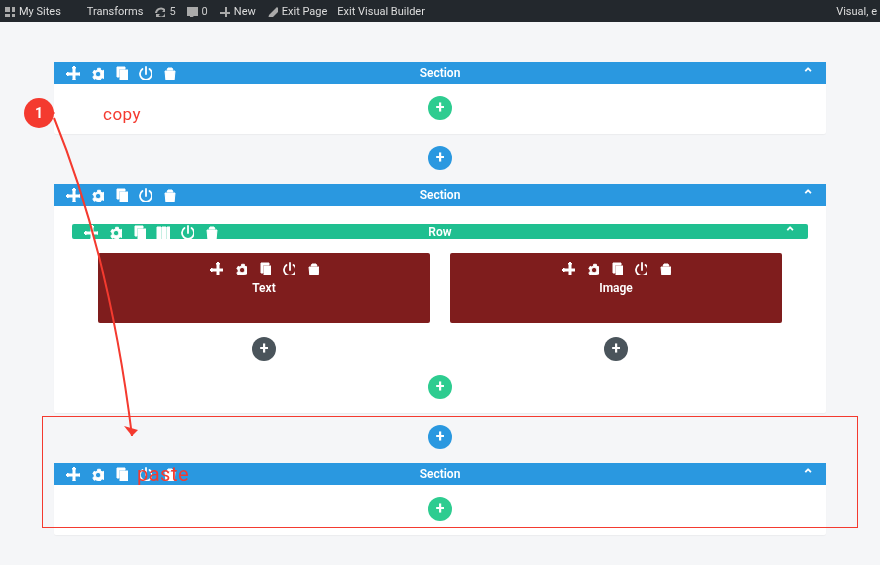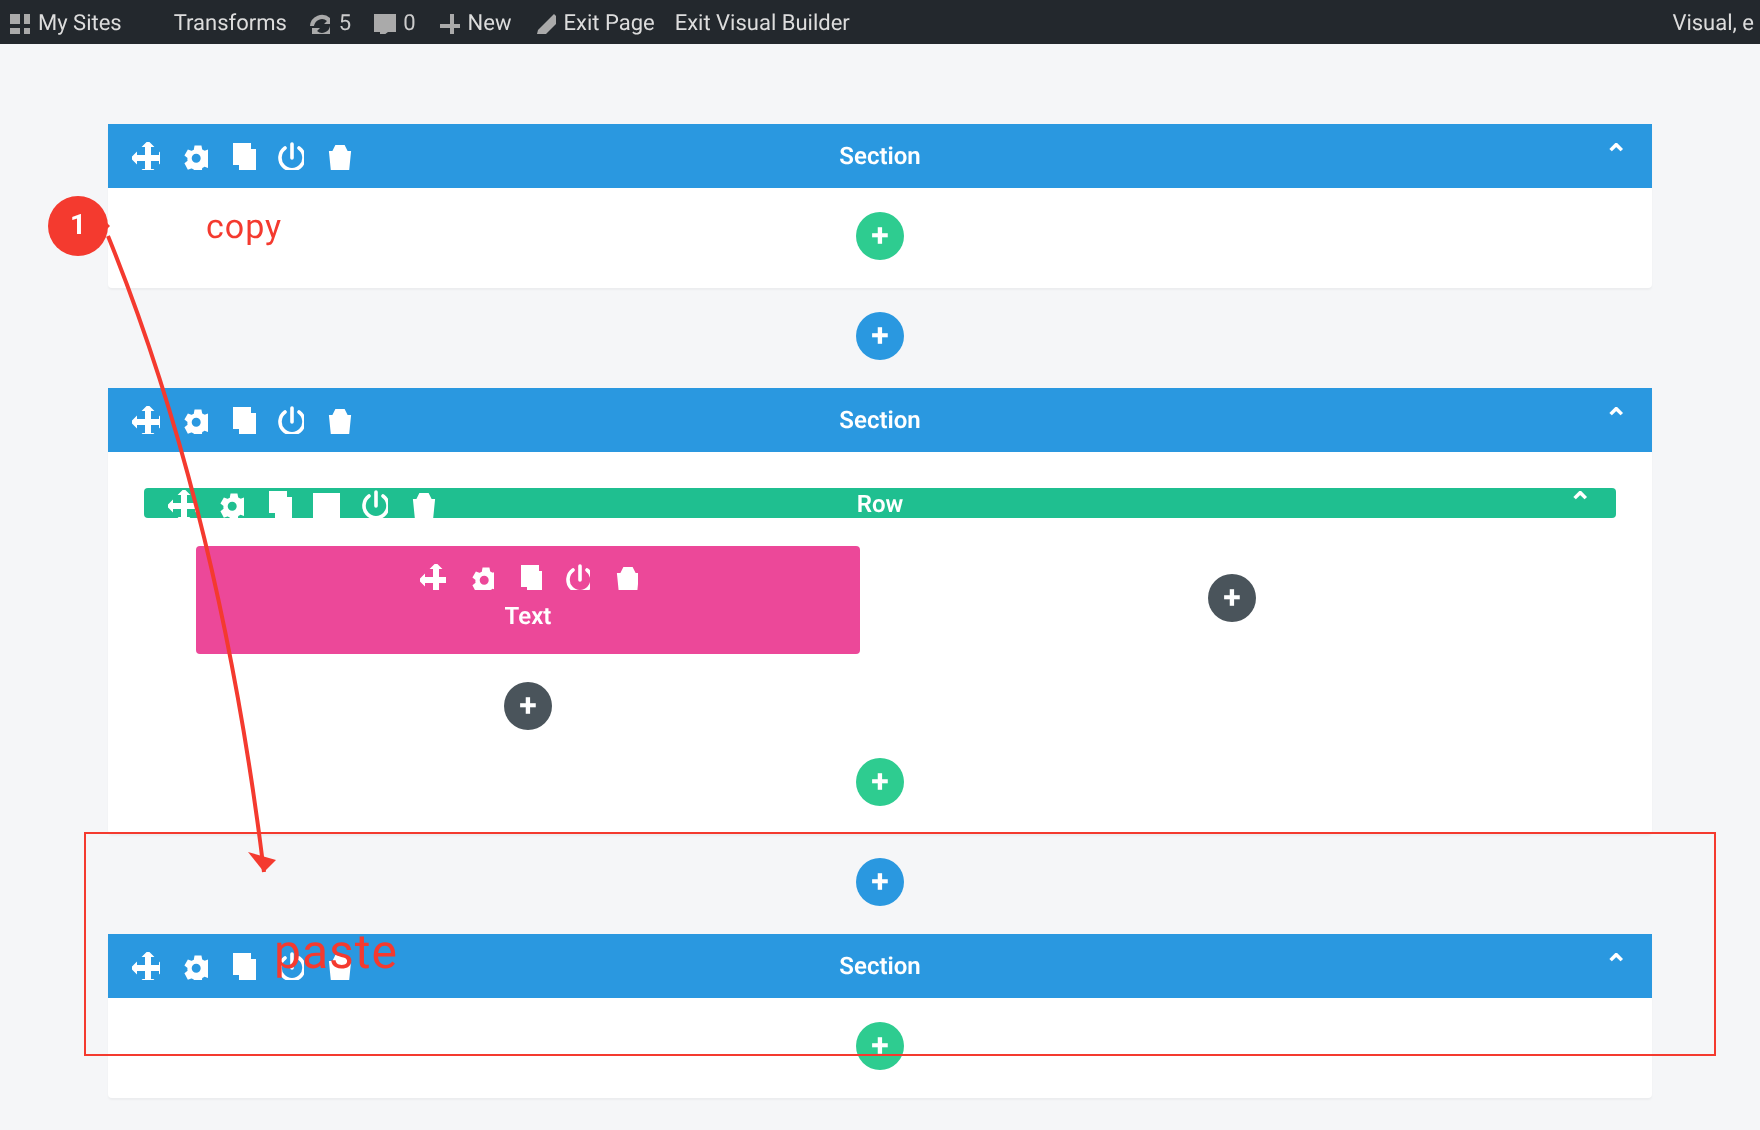--- a/index.html
+++ b/index.html
@@ -7,21 +7,21 @@
   .adminbar { background: #23282d; color: #ddd; height: 22px; display: flex; align-items: center; padding: 0 3px; font-size: 11px; }
   .adminbar .left { display: flex; align-items: center; gap: 10px; }
   .adminbar .right { margin-left: auto; display: flex; align-items: center; gap: 4px; }
   .adminbar .item { display: inline-flex; align-items: center; gap: 4px; cursor: pointer; }
   .adminbar svg { width: 12px; height: 12px; fill: #aaa; flex-shrink: 0; }
   .adminbar .count { color: #ccc; }
 
   .canvas { position: relative; padding: 40px 54px 28px; }
 
   .section { background: #fff; border-radius: 2px; margin-bottom: 18px; box-shadow: 0 1px 1px rgba(0,0,0,.04); }
-  .section-head { background: #2a98e0; color: #fff; height: 32px; display: flex; align-items: center; padding: 0 12px; position: relative; font-size: 12px; font-weight: 600; }
+  .section-head { background: #2a98e0; color: #fff; height: 22px; display: flex; align-items: center; padding: 0 12px; position: relative; font-size: 12px; font-weight: 600; }
   .section-head .tools { display: flex; gap: 10px; }
   .section-head .title { position: absolute; left: 50%; transform: translateX(-50%); }
   .section-head .caret { position: absolute; right: 12px; font-size: 14px; line-height: 1; cursor: pointer; }
   .head-ico { width: 14px; height: 14px; display: inline-flex; align-items: center; justify-content: center; cursor: pointer; }
   .head-ico svg { width: 14px; height: 14px; fill: #fff; stroke: #fff; }
 
   .section-body { padding: 12px 18px 14px; text-align: center; }
 
   .plus { width: 24px; height: 24px; border-radius: 50%; display: inline-flex; align-items: center; justify-content: center; color: #fff; font-size: 16px; font-weight: 700; cursor: pointer; line-height: 1; }
   .plus.teal { background: #2ecc90; }
@@ -29,28 +29,28 @@
   .plus.dark { background: #4a545b; }
   .between { text-align: center; margin: -6px 0 14px; }
 
   .row-head { background: #1fbf90; color: #fff; height: 15px; display: flex; align-items: center; padding: 0 12px; position: relative; font-size: 12px; font-weight: 600; margin: 6px 0 14px; border-radius: 2px; }
   .row-head .tools { display: flex; gap: 10px; }
   .row-head .title { position: absolute; left: 50%; transform: translateX(-50%); }
   .row-head .caret { position: absolute; right: 12px; font-size: 14px; cursor: pointer; }
 
   .cols { display: flex; gap: 20px; padding: 0 26px; }
   .col { flex: 1; }
-  .module { background: #ec4899; color: #fff; border-radius: 2px; padding: 8px 0 12px; text-align: center; font-size: 12px; font-weight: 600; }
+  .module { background: #7f1d1d; color: #fff; border-radius: 2px; padding: 8px 0 28px; text-align: center; font-size: 12px; font-weight: 600; }
   .module .mtools { display: flex; justify-content: center; gap: 10px; margin-bottom: 6px; }
   .module .mtools .head-ico svg { width: 13px; height: 13px; }
   .col .addwrap { text-align: center; margin-top: 14px; }
 
   
   .ann-copy { position: absolute; left: 103px; top: 82px; color: #f43a2f; font-size: 17px; font-weight: 400; letter-spacing: .5px; }
-  .ann-paste { position: absolute; left: 137px; top: 440px; color: #f43a2f; font-size: 24px; font-weight: 400; letter-spacing: .5px; }
+  .ann-paste { position: absolute; left: 137px; top: 440px; color: #f43a2f; font-size: 20px; font-weight: 400; letter-spacing: .5px; }
   .ann-box { position: absolute; left: 42px; top: 394px; width: 816px; height: 112px; border: 1.5px solid #f43a2f; pointer-events: none; }
   .bubble { position: absolute; left: 24px; top: 76px; width: 30px; height: 30px; background: #f43a2f; border-radius: 50%; display: flex; align-items: center; justify-content: center; color: #fff; font-weight: 700; font-size: 14px; }
   .bubble::after { content: ""; position: absolute; right: -8px; top: 50%; transform: translateY(-50%); border: 7px solid transparent; border-left-color: #f43a2f; }
   .arrow-svg { position: absolute; left: 50px; top: 94px; pointer-events: none; }
 </style>
 </head>
 <body>
 
 <svg width="0" height="0" style="position:absolute">
   <defs>
@@ -280,20 +280,50 @@
                   <svg>
                     <use href="#i-trash"></use>
                   </svg>
                 </span>
             </div>
             <div>Text</div>
           </div>
           <div class="addwrap"><span class="plus dark">+</span></div>
         </div>
         <div class="col">
+          <div class="module">
+            <div class="mtools">
+              <span class="head-ico">
+                  <svg>
+                    <use href="#i-move"></use>
+                  </svg>
+                </span>
+              <span class="head-ico">
+                  <svg>
+                    <use href="#i-gear"></use>
+                  </svg>
+                </span>
+              <span class="head-ico">
+                  <svg>
+                    <use href="#i-copy"></use>
+                  </svg>
+                </span>
+              <span class="head-ico">
+                  <svg>
+                    <use href="#i-power"></use>
+                  </svg>
+                </span>
+              <span class="head-ico">
+                  <svg>
+                    <use href="#i-trash"></use>
+                  </svg>
+                </span>
+            </div>
+            <div>Image</div>
+          </div>
           <div class="addwrap"><span class="plus dark">+</span></div>
         </div>
       </div>
       <div style="margin-top:14px"><span class="plus teal">+</span></div>
     </div>
   </div>
   <div class="between"><span class="plus blue">+</span></div>
 
   <div class="section">
     <div class="section-head">

